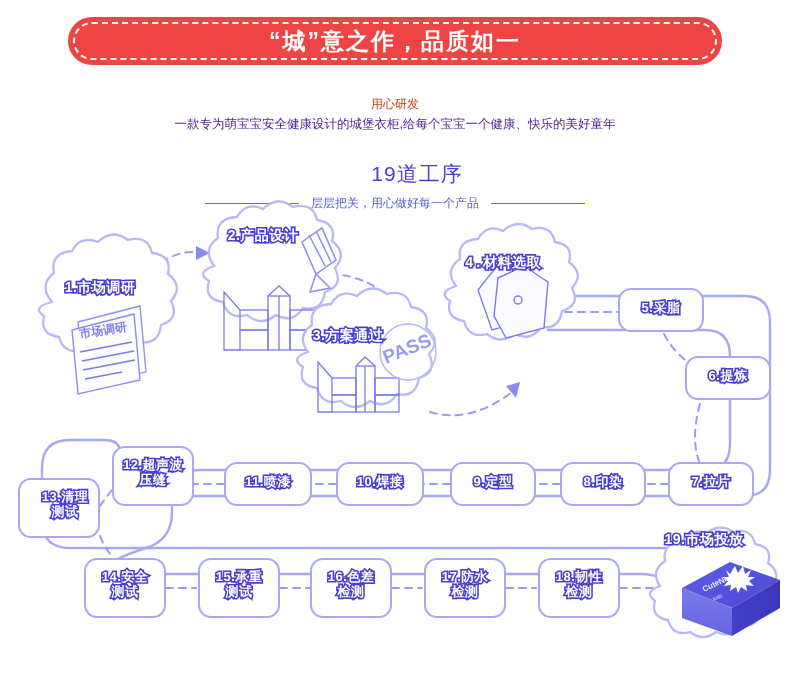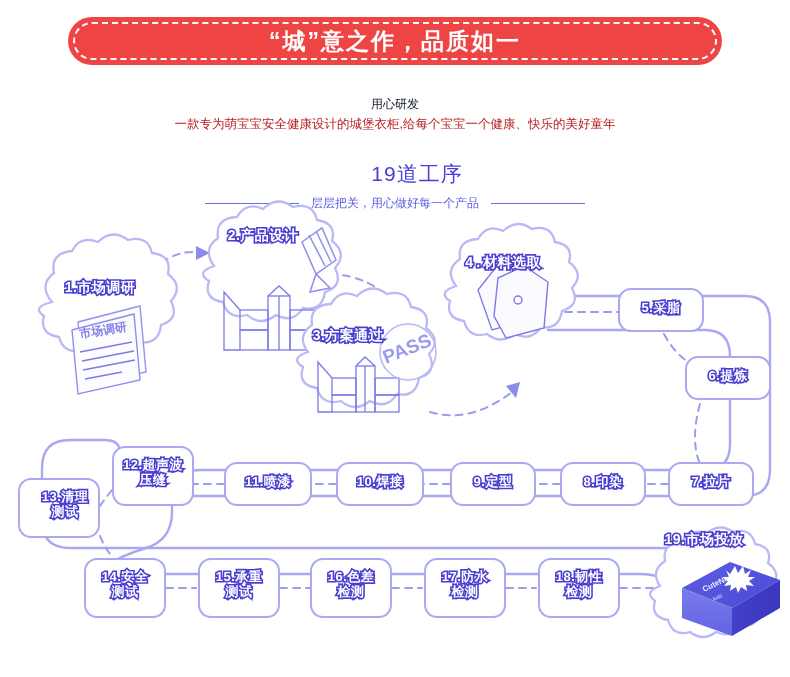--- a/index.html
+++ b/index.html
@@ -53,26 +53,26 @@
   
   .sub-wrap {
     position: absolute;
     left: 0;
     right: 0;
     top: 95px;
     text-align: center;
   }
   .sub-line1 {
     font-size: 12px;
-    color: #0f172a;
+    color: #c2410c;
     line-height: 18px;
   }
   .sub-line2 {
     font-size: 12.5px;
-    color: #b91c1c;
+    color: #4c1d95;
     line-height: 20px;
     margin-top: 1px;
   }
   .big-count {
     margin-top: 26px;
     font-size: 21px;
     font-weight: normal;
     color: #4a40d8;
     letter-spacing: 1px;
     padding-left: 44px;

